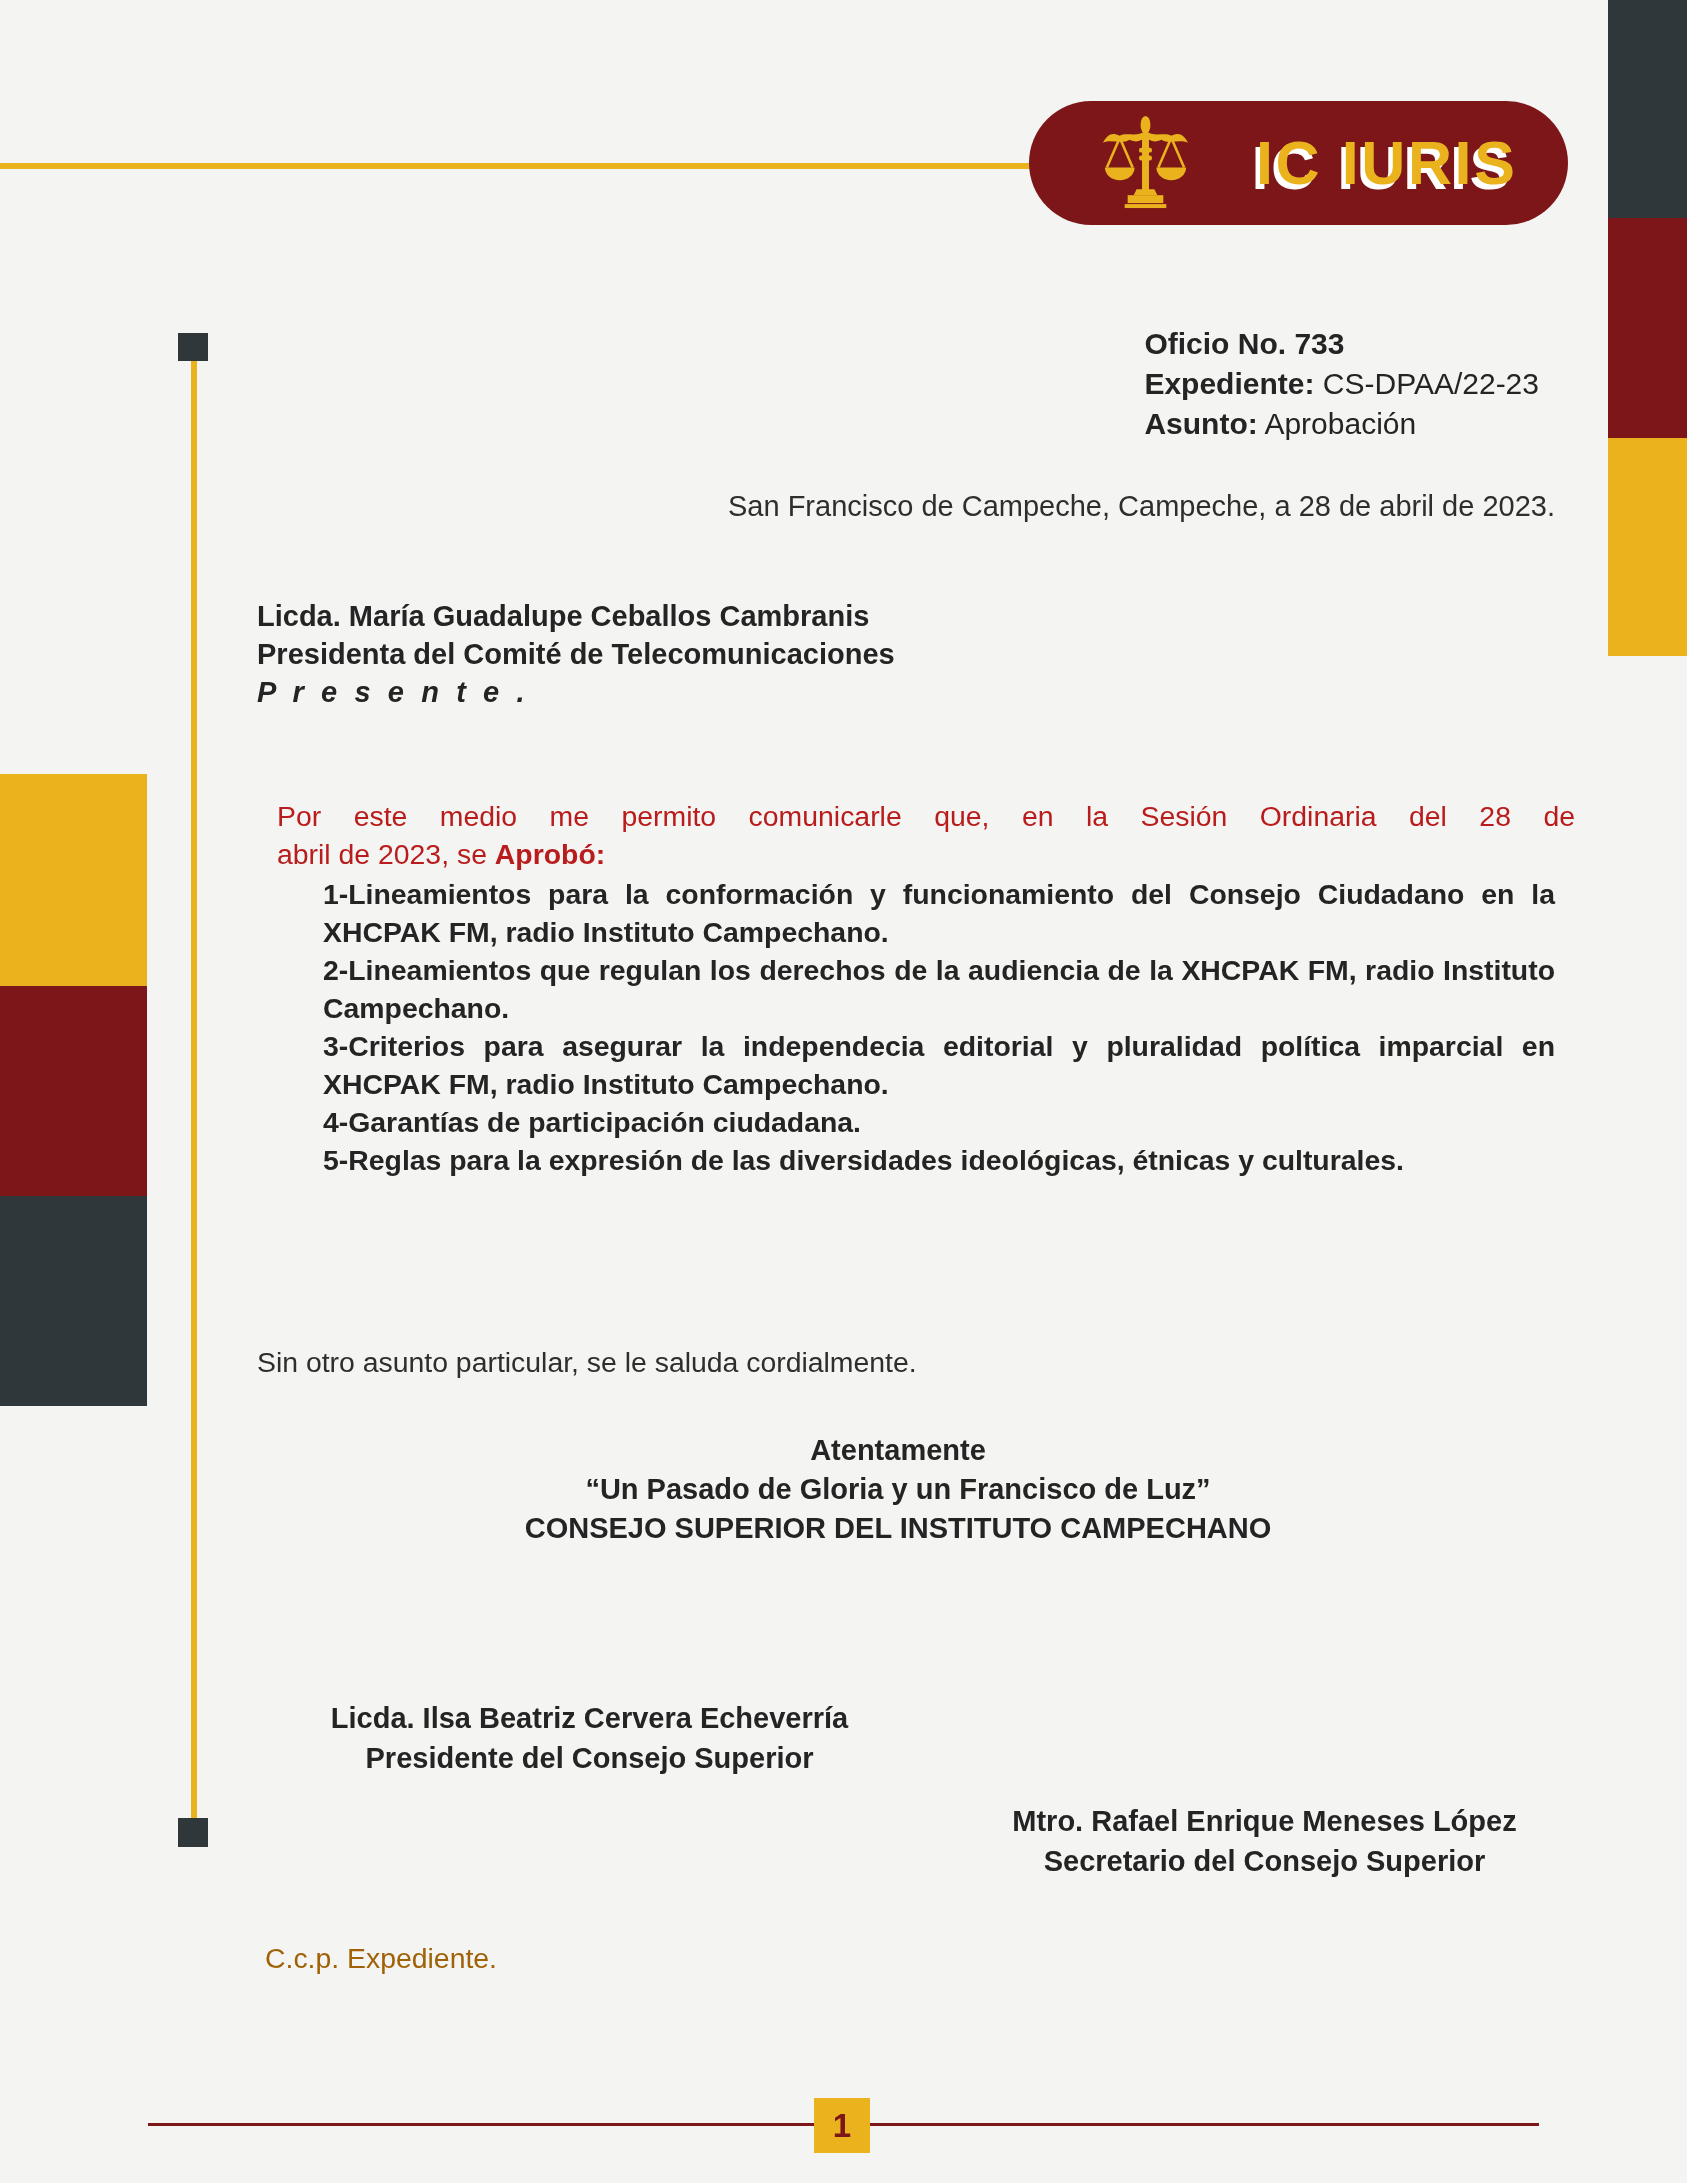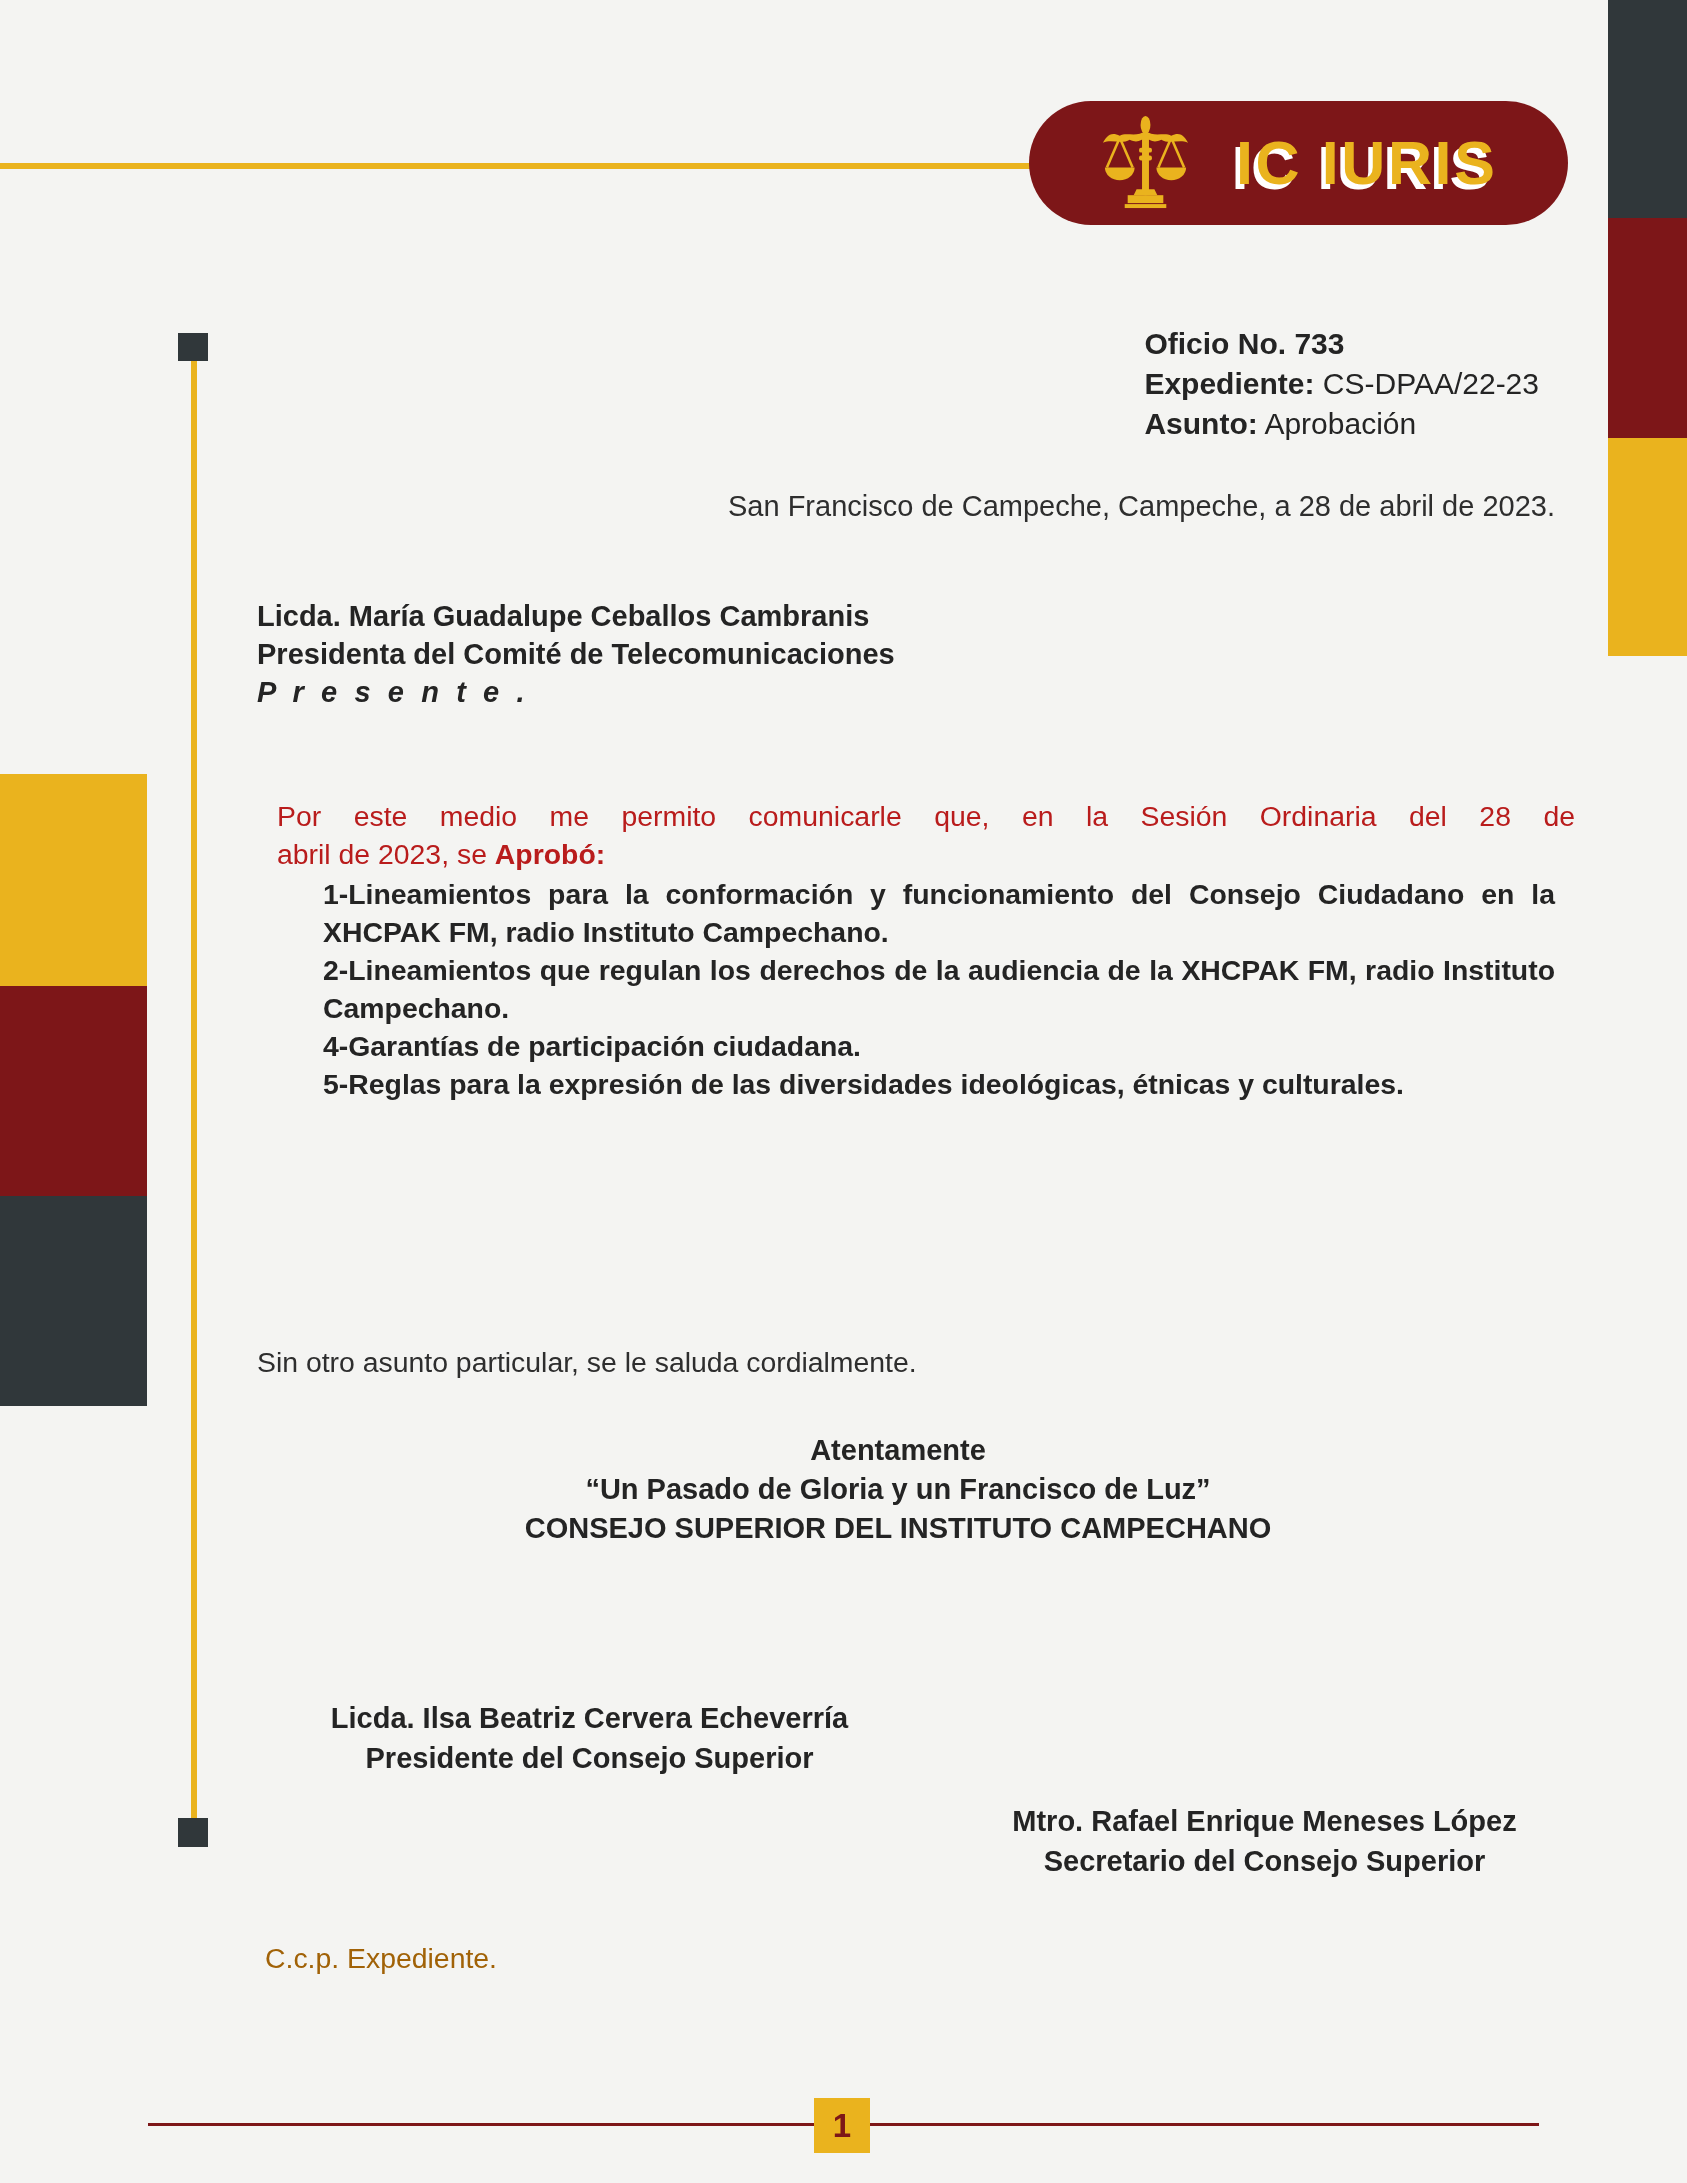--- a/index.html
+++ b/index.html
@@ -35,21 +35,21 @@
 
   
   .logo-pill{
     left:1029px;top:101px;width:539px;height:124px;
     background:#7D1618;border-radius:63px;
     display:flex;align-items:center;
     padding:0;box-sizing:border-box;
   }
   .logo-icon{margin-left:67px;width:99px;height:99px;flex:0 0 auto;}
   .logo-text{
-    margin-left:41px;
+    margin-left:61px;
     font-size:61px;font-weight:bold;letter-spacing:2.6px;
     color:#EAB31E;
     text-shadow:-4.6px 4.6px 0 #ffffff;
     white-space:nowrap;
   }
 
   
   .header-block{
     right:148px;top:316px;
     font-size:30px;line-height:40px;margin-top:8px;
@@ -158,20 +158,21 @@
   </div>
 
   <div class="abs intro">
     <div class="jline">Por este medio me permito comunicarle que, en la Sesión Ordinaria del 28 de</div>
     <div><span>abril de 2023, se </span><span class="bold">Aprobó:</span></div>
   </div>
 
   <div class="abs list">
     <p>1-Lineamientos para la conformación y funcionamiento del Consejo Ciudadano en la XHCPAK FM, radio Instituto Campechano.</p>
     <p>2-Lineamientos que regulan los derechos de la audiencia de la XHCPAK FM, radio Instituto Campechano.</p>
+    <p>3-Criterios para asegurar la independecia editorial y pluralidad política imparcial en XHCPAK FM, radio Instituto Campechano.</p>
     <p>4-Garantías de participación ciudadana.</p>
     <p>5-Reglas para la expresión de las diversidades ideológicas, étnicas y culturales.</p>
   </div>
 
   <div class="abs closing">Sin otro asunto particular, se le saluda cordialmente.</div>
 
   <div class="abs atent-block">
     <div>Atentamente</div>
     <div>“Un Pasado de Gloria y un Francisco de Luz”</div>
     <div>CONSEJO SUPERIOR DEL INSTITUTO CAMPECHANO</div>

